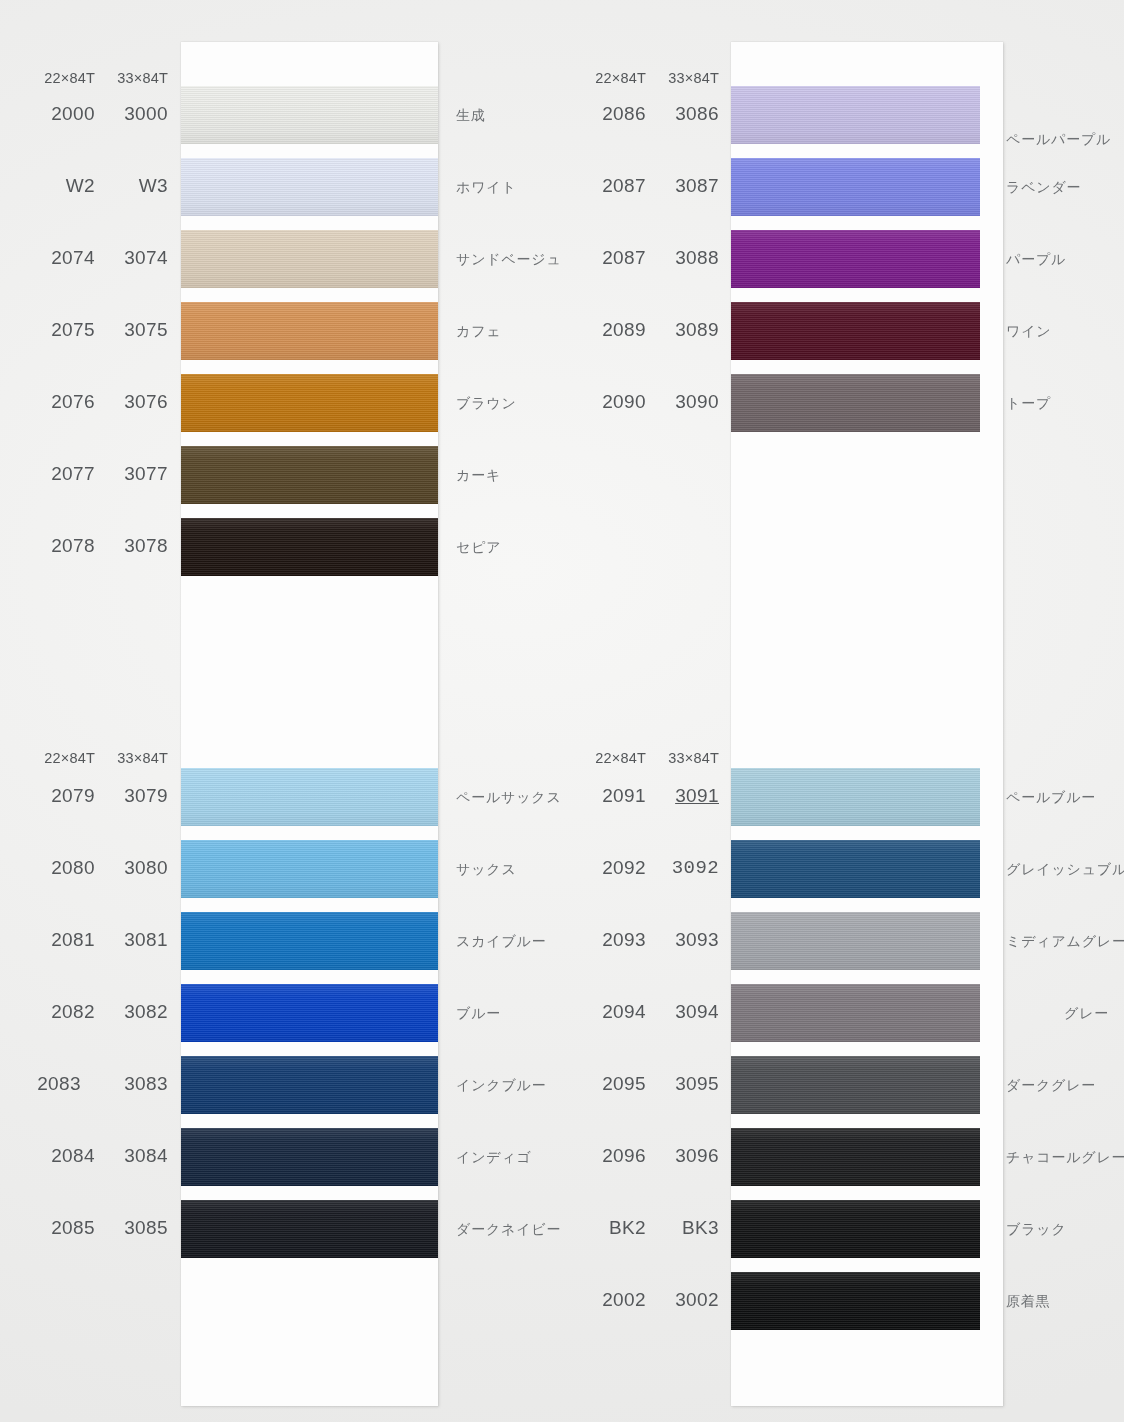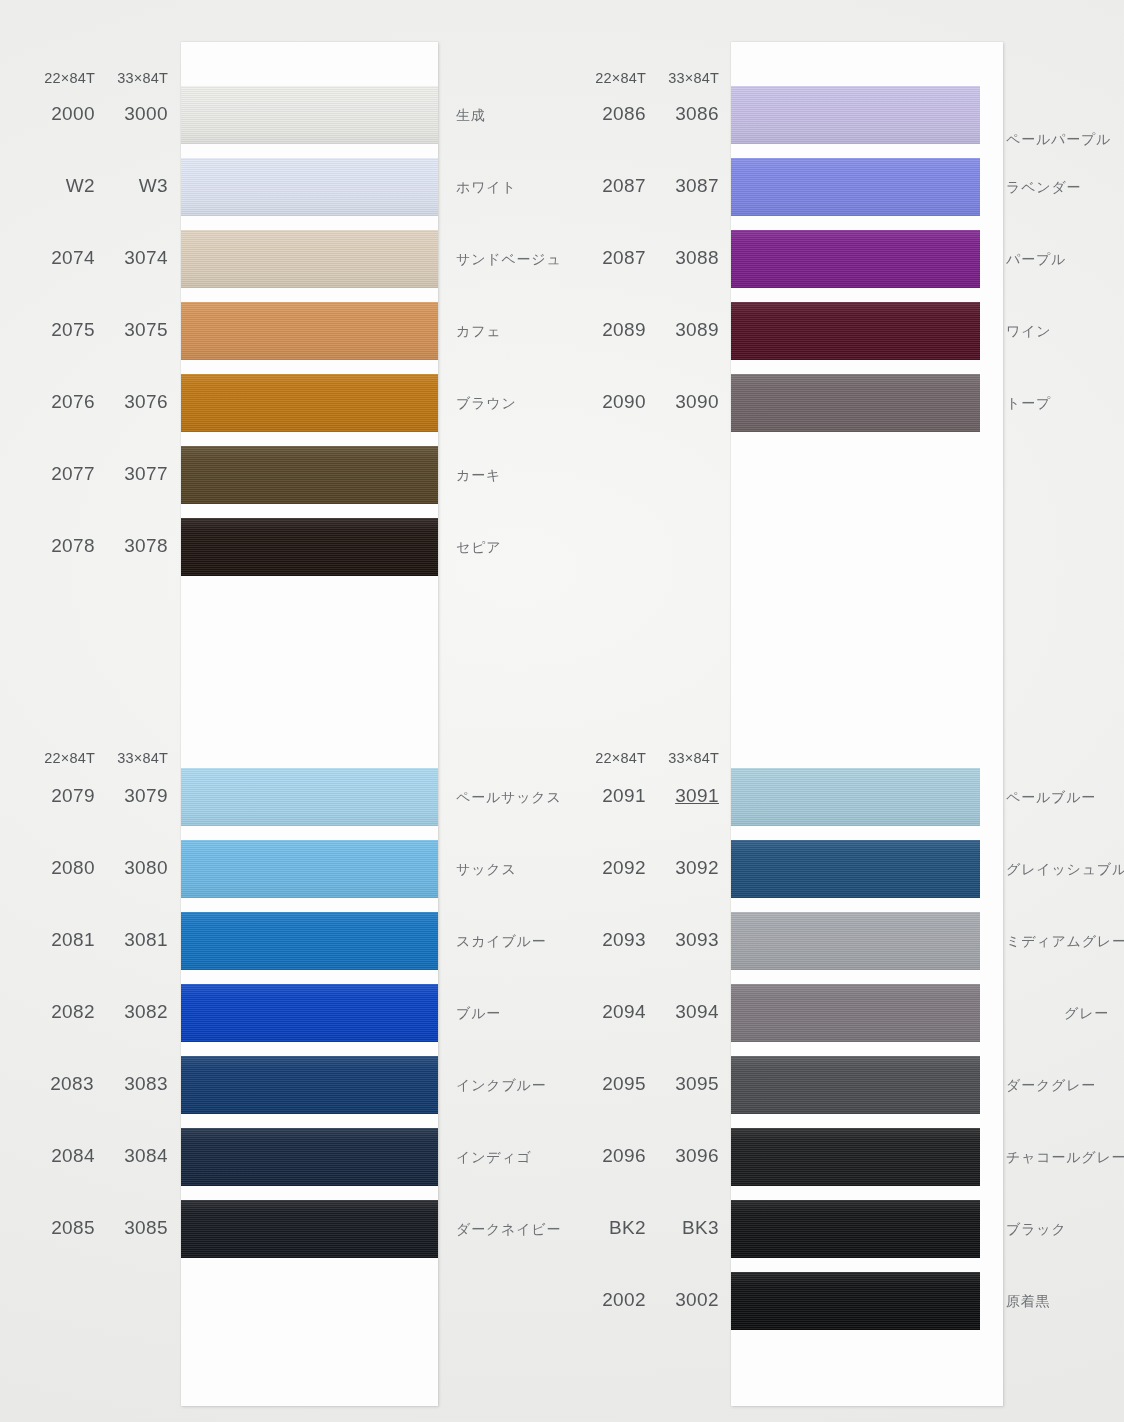--- a/index.html
+++ b/index.html
@@ -162,21 +162,21 @@
     <div class="cname" style="left: 456px; top: 789px;">ペールサックス</div>
     <div class="code col-a" style="left: 15px; top: 857px;">2080</div>
     <div class="code col-b" style="left: 88px; top: 857px;">3080</div>
     <div class="cname" style="left: 456px; top: 861px;">サックス</div>
     <div class="code col-a" style="left: 15px; top: 929px;">2081</div>
     <div class="code col-b" style="left: 88px; top: 929px;">3081</div>
     <div class="cname" style="left: 456px; top: 933px;">スカイブルー</div>
     <div class="code col-a" style="left: 15px; top: 1001px;">2082</div>
     <div class="code col-b" style="left: 88px; top: 1001px;">3082</div>
     <div class="cname" style="left: 456px; top: 1005px;">ブルー</div>
-    <div class="code col-a" style="left: 14px; top: 1073px;">2083</div>
+    <div class="code col-a" style="left: 1px; top: 1073px;">2083</div>
     <div class="code col-b" style="left: 88px; top: 1073px;">3083</div>
     <div class="cname" style="left: 456px; top: 1077px;">インクブルー</div>
     <div class="code col-a" style="left: 15px; top: 1145px;">2084</div>
     <div class="code col-b" style="left: 88px; top: 1145px;">3084</div>
     <div class="cname" style="left: 456px; top: 1149px;">インディゴ</div>
     <div class="code col-a" style="left: 15px; top: 1217px;">2085</div>
     <div class="code col-b" style="left: 88px; top: 1217px;">3085</div>
     <div class="cname" style="left: 456px; top: 1221px;">ダークネイビー</div>
     <div class="hdr" style="left: 566px; top: 70px; width: 80px;">22×84T</div>
     <div class="hdr" style="left: 639px; top: 70px; width: 80px;">33×84T</div>
@@ -194,21 +194,21 @@
     <div class="cname" style="left: 1006px; top: 323px;">ワイン</div>
     <div class="code col-a" style="left: 566px; top: 391px;">2090</div>
     <div class="code col-b" style="left: 639px; top: 391px;">3090</div>
     <div class="cname" style="left: 1006px; top: 395px;">トープ</div>
     <div class="hdr" style="left: 566px; top: 750px; width: 80px;">22×84T</div>
     <div class="hdr" style="left: 639px; top: 750px; width: 80px;">33×84T</div>
     <div class="code col-a" style="left: 566px; top: 785px;">2091</div>
     <div class="code col-b" style="left: 639px; top: 785px; text-decoration: underline;">3091</div>
     <div class="cname" style="left: 1006px; top: 789px;">ペールブルー</div>
     <div class="code col-a" style="left: 566px; top: 857px;">2092</div>
-    <div class="code col-b" style="left: 639px; top: 857px;">3092</div>
+    <div class="code col-b" style="left: 639px; top: 857px; font-family: Liberation Mono, monospace;">3092</div>
     <div class="cname" style="left: 1006px; top: 861px;">グレイッシュブルー</div>
     <div class="code col-a" style="left: 566px; top: 929px;">2093</div>
     <div class="code col-b" style="left: 639px; top: 929px;">3093</div>
     <div class="cname" style="left: 1006px; top: 933px;">ミディアムグレー</div>
     <div class="code col-a" style="left: 566px; top: 1001px;">2094</div>
     <div class="code col-b" style="left: 639px; top: 1001px;">3094</div>
     <div class="cname" style="left: 1064px; top: 1005px;">グレー</div>
     <div class="code col-a" style="left: 566px; top: 1073px;">2095</div>
     <div class="code col-b" style="left: 639px; top: 1073px;">3095</div>
     <div class="cname" style="left: 1006px; top: 1077px;">ダークグレー</div>

